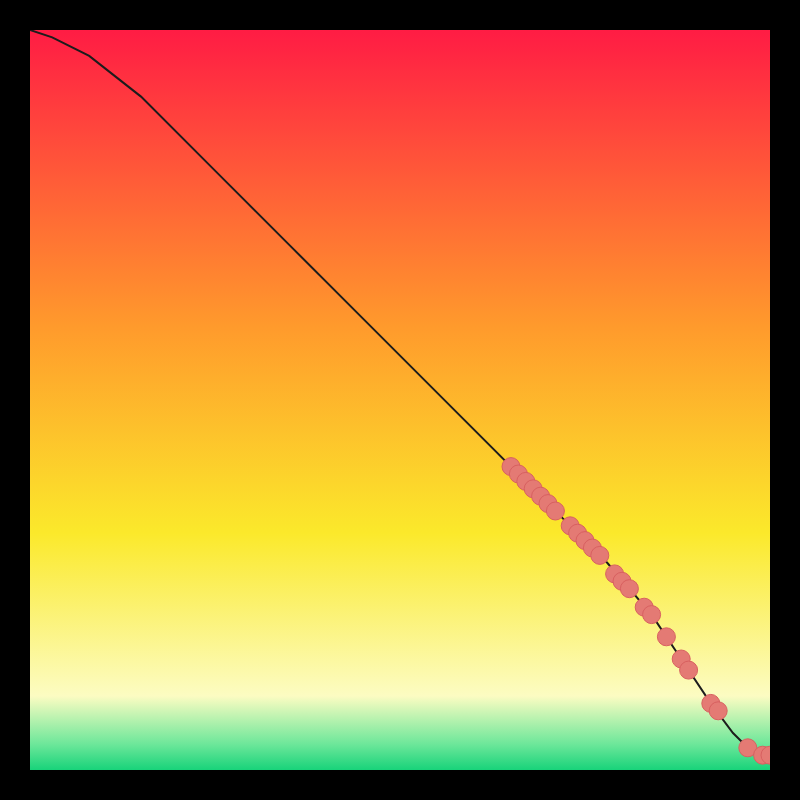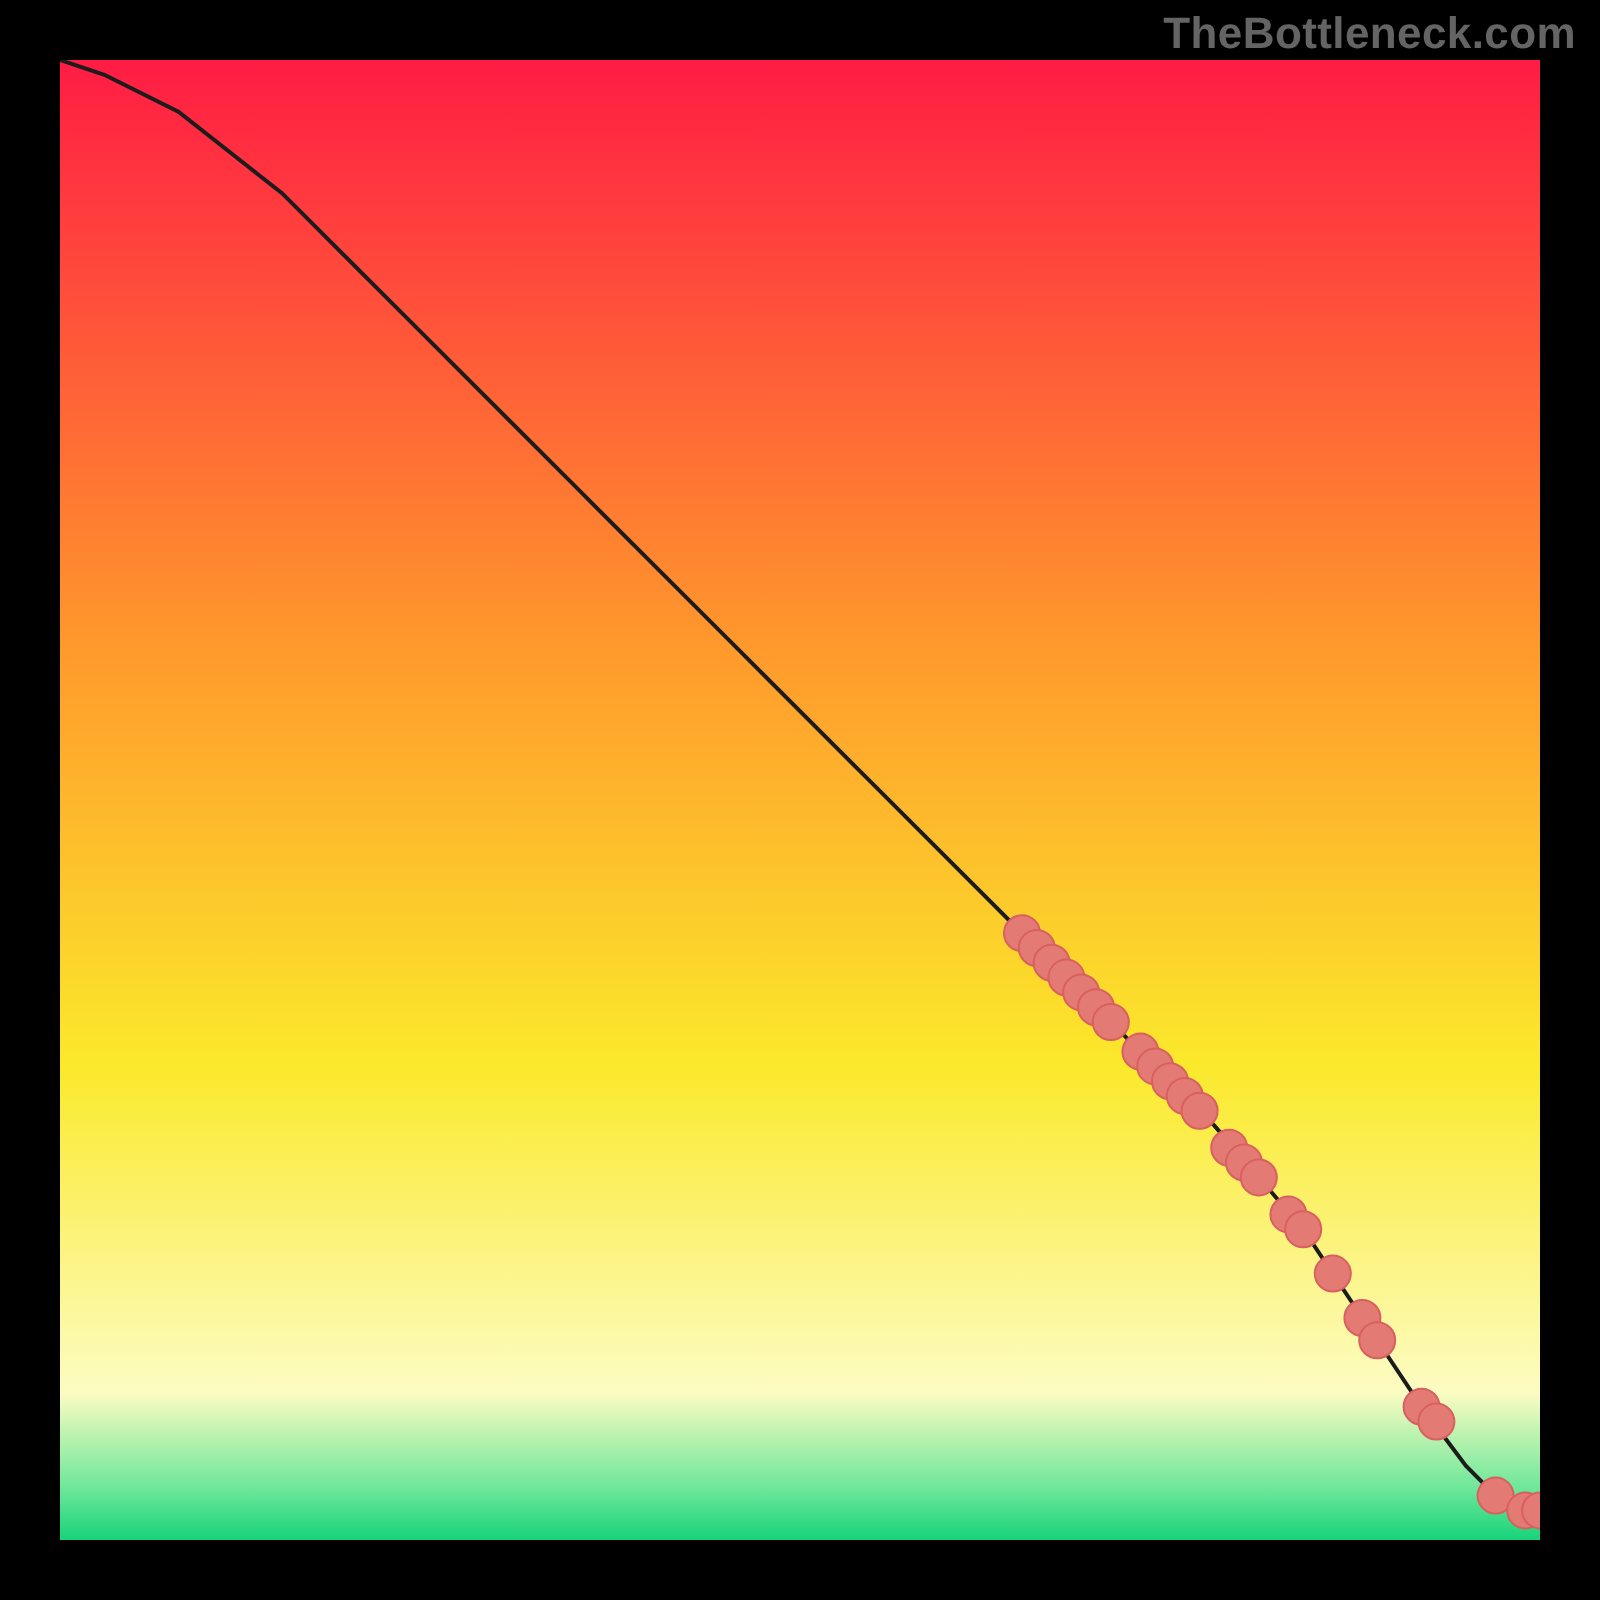--- a/index.html
+++ b/index.html
@@ -42,21 +42,20 @@
     position: absolute;
     inset: 0;
     width: 740px;
     height: 740px;
   }
 </style>
 </head>
 <body>
 
 <div class="frame">
-  <div class="watermark">TheBottleneck.com</div>
 
   <div class="plot">
     <svg class="gradient" viewBox="0 0 740 740" preserveAspectRatio="none">
       <defs>
         <linearGradient id="bg-grad" x1="0" y1="0" x2="0" y2="1">
             <stop offset="0%" stop-color="#ff1c44"></stop>
             <stop offset="40%" stop-color="#ff9a2c"></stop>
             <stop offset="68%" stop-color="#fbe92b"></stop>
             <stop offset="90%" stop-color="#fcfcc2"></stop>
             <stop offset="96.5%" stop-color="#6de79a"></stop>

